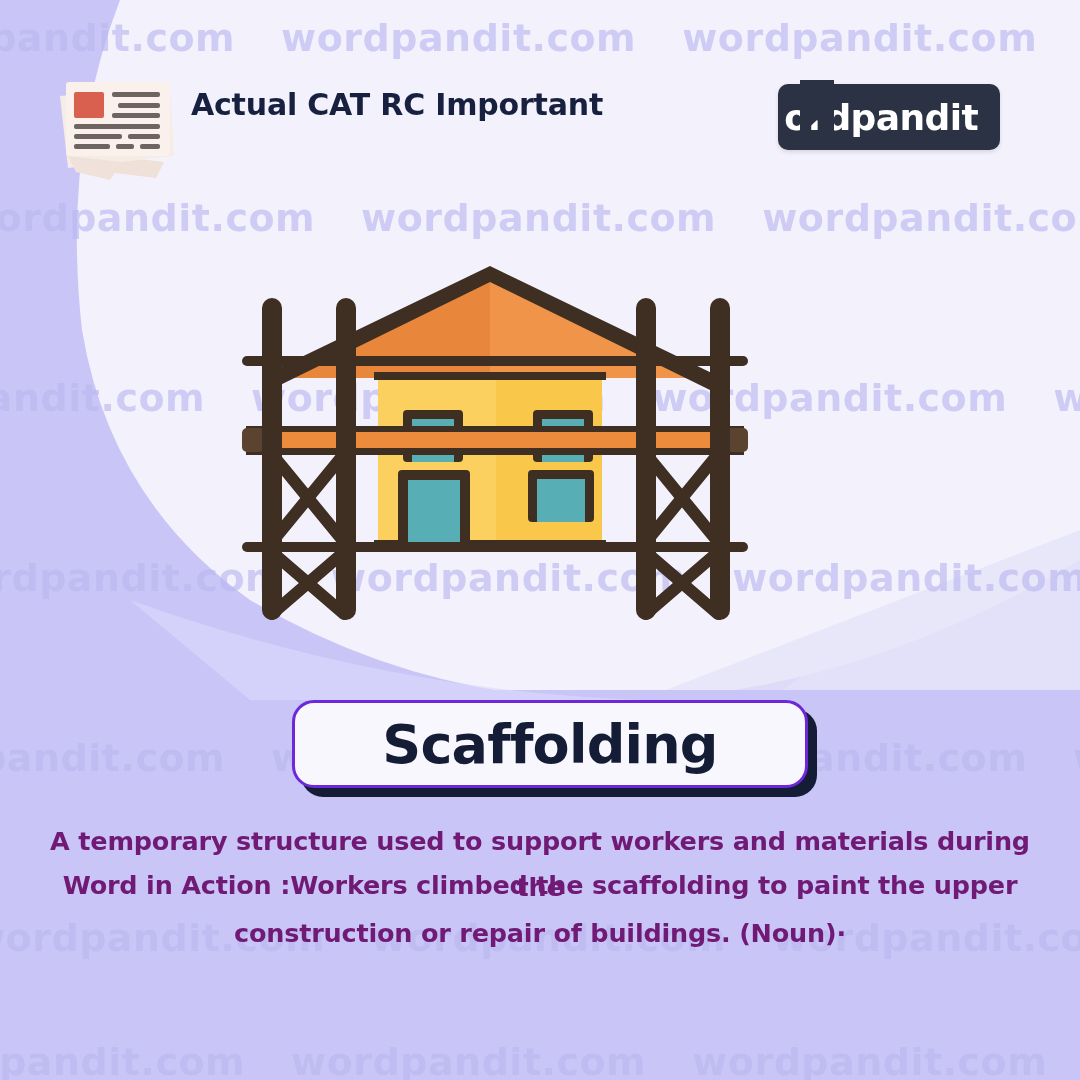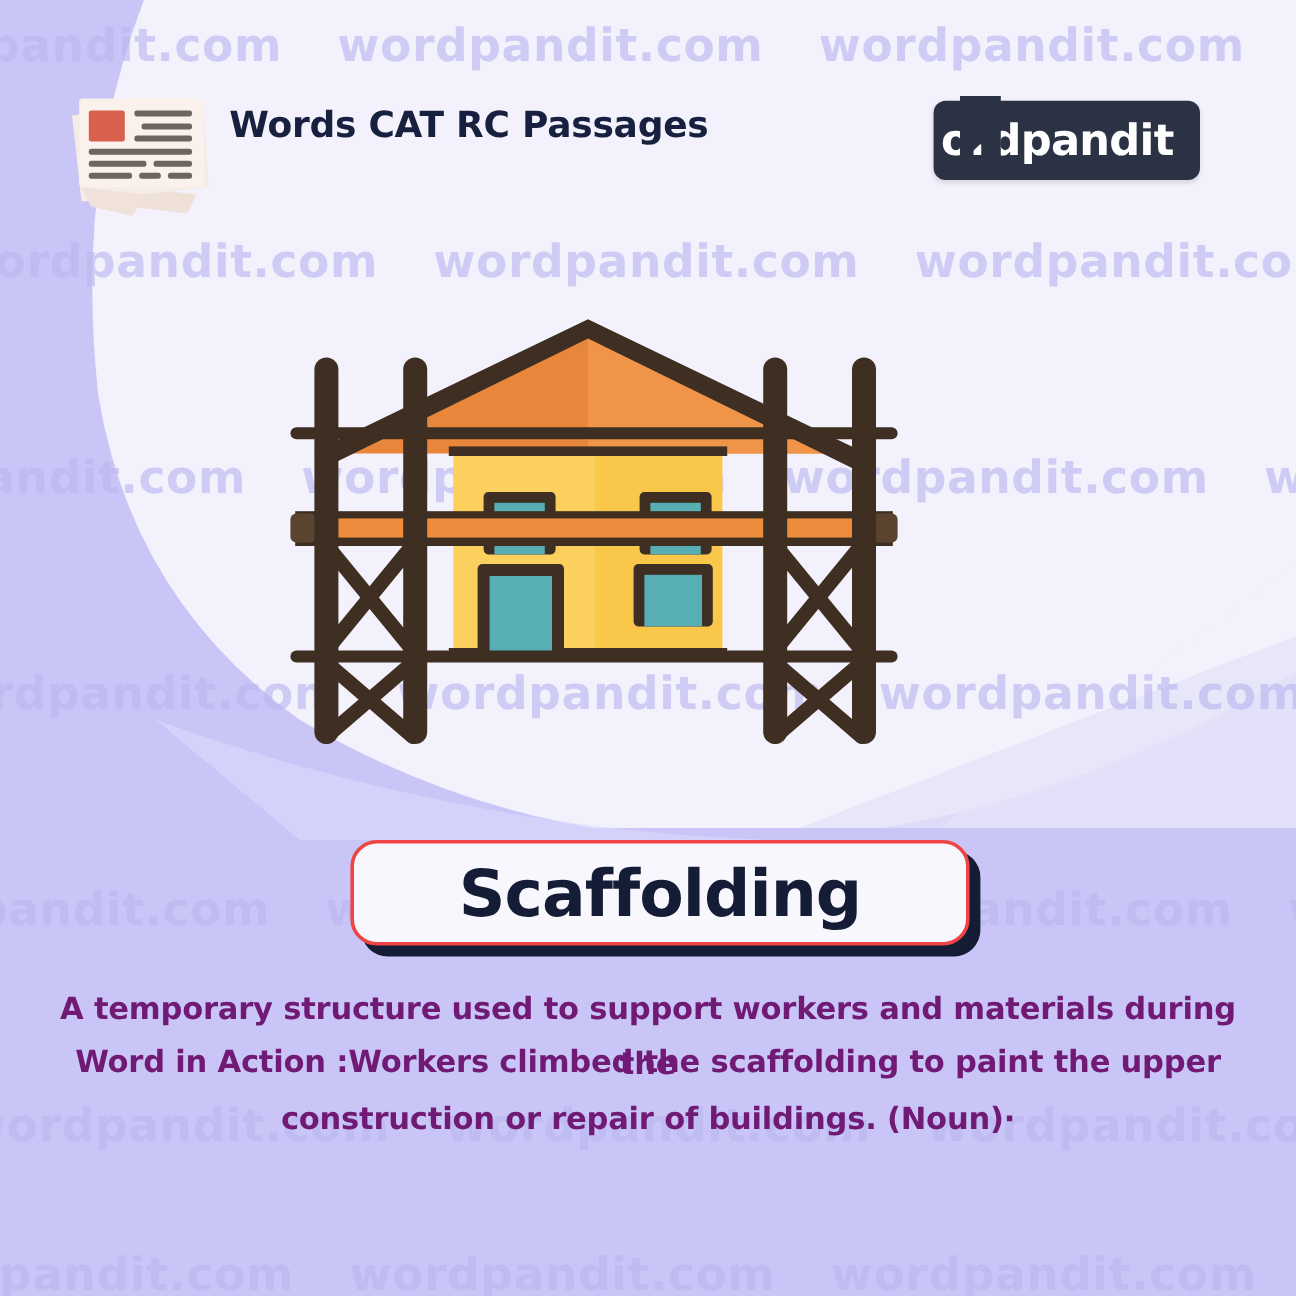--- a/index.html
+++ b/index.html
@@ -73,21 +73,21 @@
 
   
   .illustration { position:absolute; left:240px; top:258px; width:510px; height:368px; }
 
   
   .word-badge-wrap { position:absolute; left:0; top:700px; width:1080px; height:98px; }
   .word-badge {
     position:absolute; left:292px; top:0;
     width:516px; height:88px;
     background:#f7f7fd;
-    border:3px solid #ef4444;
+    border:3px solid #6d28d9;
     border-radius:22px;
     box-shadow:9px 9px 0 #141c36;
     display:flex; align-items:center; justify-content:center;
   }
   .word-badge .word {
     color:#141c36;
     font-size:54px;
     font-weight:700;
     letter-spacing:-.8px;
     font-family:"DejaVu Sans", sans-serif;
@@ -145,21 +145,21 @@
       <rect x="22" y="48" width="86" height="5" rx="2" fill="#6e6462"></rect>
       <rect x="22" y="58" width="48" height="5" rx="2" fill="#6e6462"></rect>
       <rect x="76" y="58" width="32" height="5" rx="2" fill="#6e6462"></rect>
       <rect x="22" y="68" width="36" height="5" rx="2" fill="#6e6462"></rect>
       <rect x="64" y="68" width="18" height="5" rx="2" fill="#6e6462"></rect>
       <rect x="88" y="68" width="20" height="5" rx="2" fill="#6e6462"></rect>
       <path d="M16 80 L70 86 L58 104 L24 96 Z" fill="#f0e2da"></path>
     </svg>
 
     <div class="header-title">
-      <div>Words CAT RC Passages</div>
+      <div>Actual CAT RC Important</div>
     </div>
 
     <div class="brand-logo">
       <svg class="bookmark" viewBox="0 0 42 62">
         <path d="M4 2 L4 58 L21 42 L38 58 L38 2 Z" fill="#2b3244"></path>
       </svg>
       <span class="brand-text">ordpandit</span>
     </div>
   </div>
 

